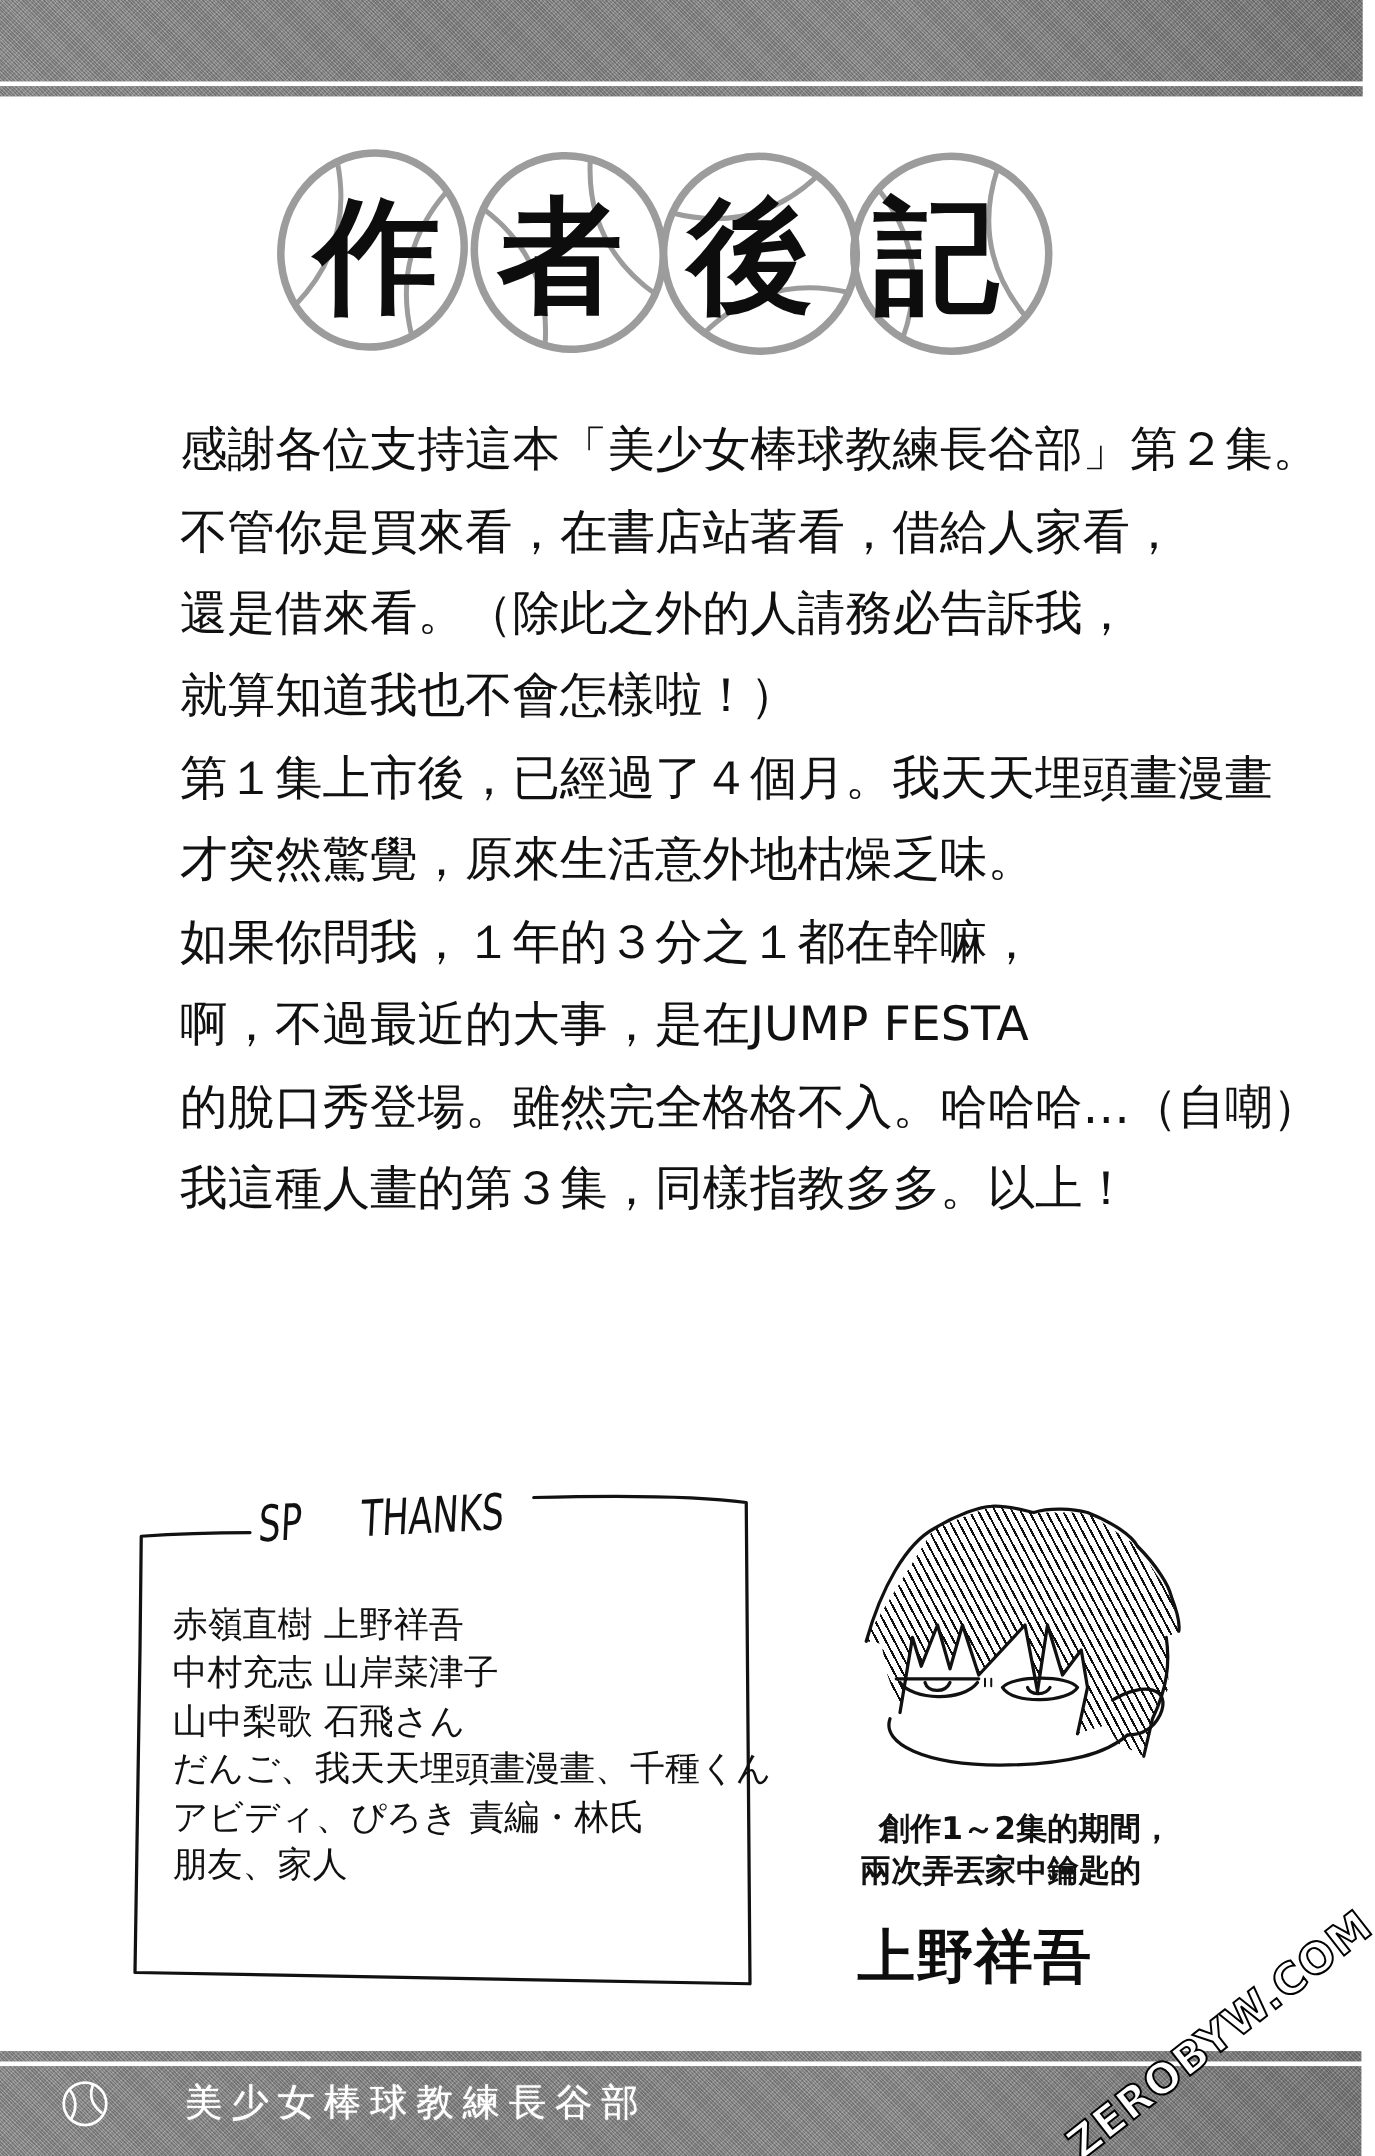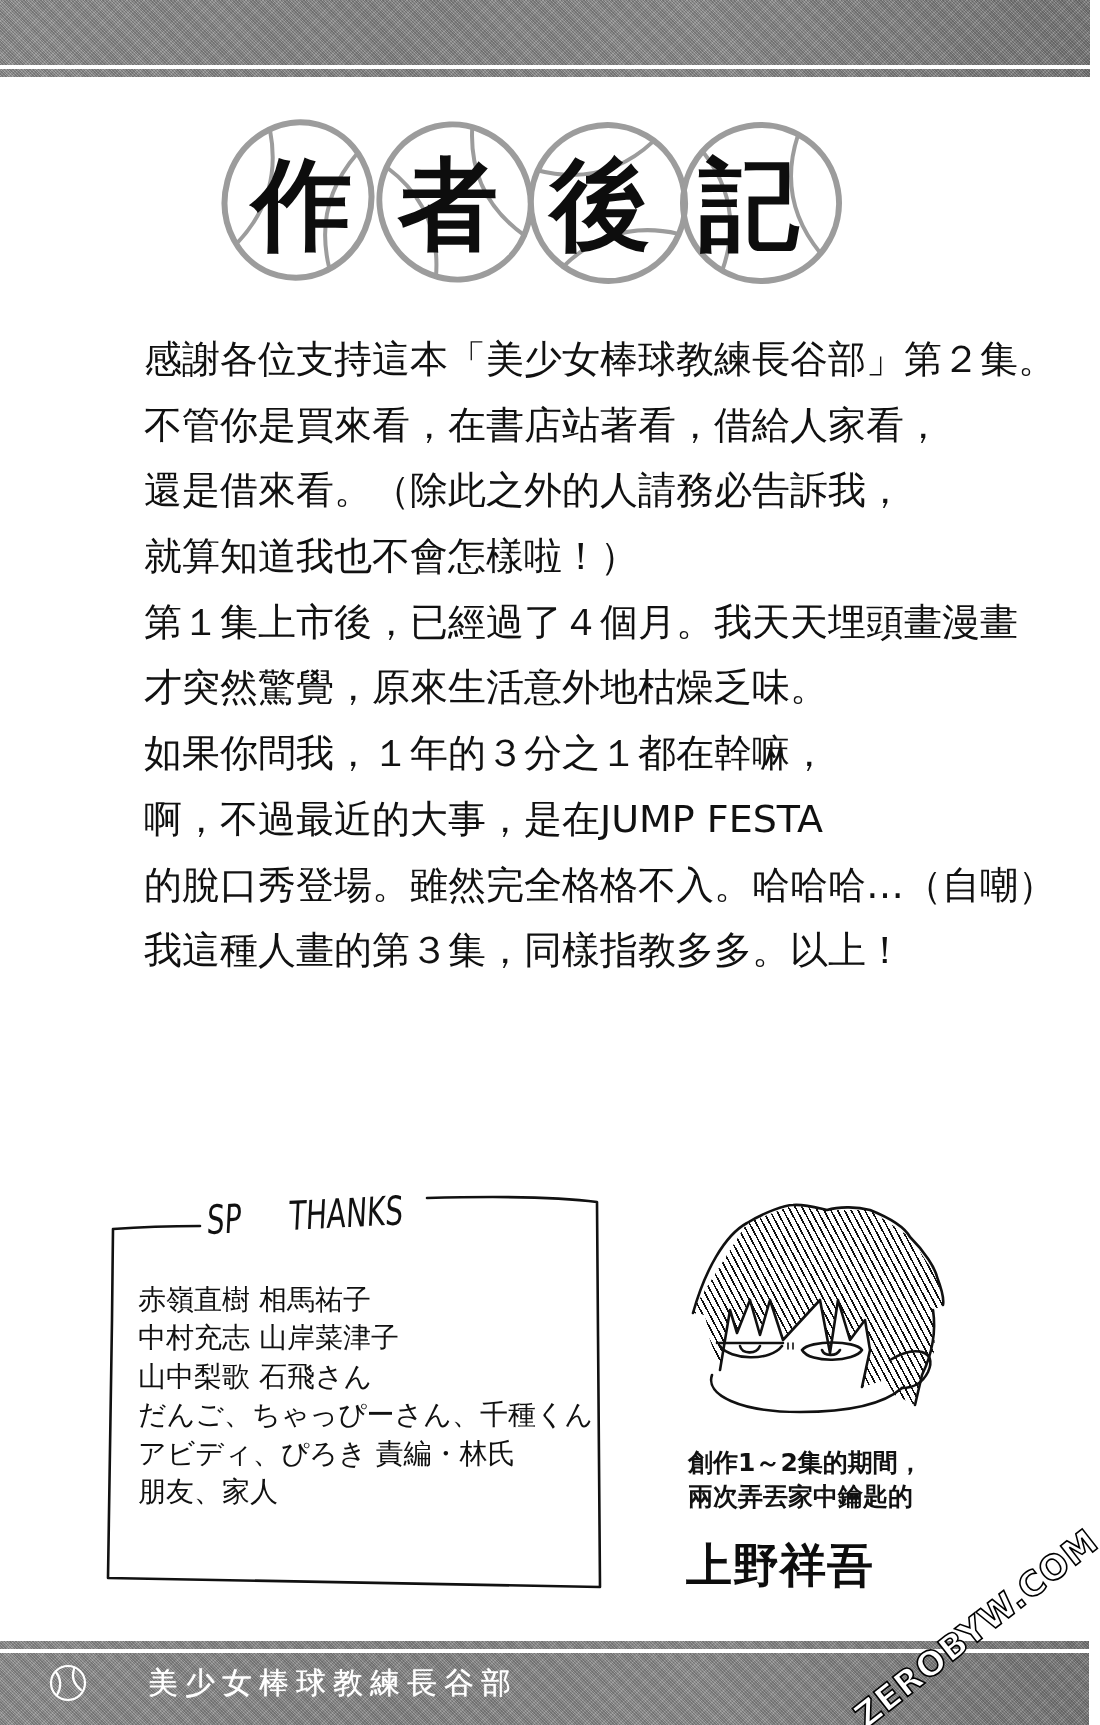--- a/index.html
+++ b/index.html
@@ -116,24 +116,24 @@
   <div class="body-line">我這種人畫的第３集，同樣指教多多。以上！</div>
 </div>
 
 <svg class="abs" style="left:0;top:0;" width="1100" height="1725" viewBox="0 0 1100 1725">
   <g fill="none" stroke="#111" stroke-width="2.6" stroke-linecap="round" stroke-linejoin="round">
     <path d="M200 1226 C170 1226 140 1227 113 1229 L112 1320 C111 1400 110 1480 108 1578 C250 1581 420 1585 600 1587 C599 1470 598 1330 597 1202 C560 1197 500 1196 427 1198"></path>
   </g>
 </svg>
 <div class="thanks-heading">SP THANKS</div>
 <div class="thanks-list">
-  <div class="thanks-line">赤嶺直樹 相馬祐子</div>
+  <div class="thanks-line">赤嶺直樹 上野祥吾</div>
   <div class="thanks-line">中村充志 山岸菜津子</div>
   <div class="thanks-line">山中梨歌 石飛さん</div>
-  <div class="thanks-line">だんご、ちゃっぴーさん、千種くん</div>
+  <div class="thanks-line">だんご、我天天埋頭畫漫畫、千種くん</div>
   <div class="thanks-line">アビディ、ぴろき 責編・林氏</div>
   <div class="thanks-line">朋友、家人</div>
 </div>
 
 <div>
   <div class="hair"></div>
   <svg class="abs" style="left:690px;top:1200px;" width="260" height="220" viewBox="0 0 260 220">
     <g fill="none" stroke="#111" stroke-width="2.6" stroke-linecap="round" stroke-linejoin="round">
 
       <path d="M3 113 C15 70 35 35 57 23 C75 12 95 5 103 5 C115 4 128 8 137 10 C150 6 168 7 180 10 C200 18 215 28 220 37 C235 52 245 68 247 77 C252 90 254 100 253 105"></path>
@@ -148,21 +148,21 @@
       <path d="M50 146 C52 154 66 155 70 146"></path>
 
       <path d="M112 150 C120 140 165 140 172 150 C165 162 120 164 112 150"></path>
       <path d="M132 150 C134 156 146 157 150 150"></path>
       <path d="M98 143 L98 149 M103 143 L103 149" stroke-width="1.6"></path>
     </g>
   </svg>
 </div>
 
 <div>
-  <div class="caption-line" style="top:1448px;">創作1～2集的期間，</div>
+  <div class="caption-line" style="top:1448px;margin-left:15px;">創作1～2集的期間，</div>
   <div class="caption-line" style="top:1482px;text-align:center;">兩次弄丟家中鑰匙的</div>
   <div class="author-name">上野祥吾</div>
 </div>
 
 <div class="abs band band-thin" style="left:0;top:1641px;width:1089px;height:8px;"></div>
 <div class="abs band" style="left:0;top:1653px;width:1089px;height:72px;"></div>
 <svg class="abs" style="left:48px;top:1663px;" width="40" height="40" viewBox="0 0 40 40">
   <g fill="none" stroke="#ffffff" stroke-width="2.2" stroke-linecap="round">
     <circle cx="20" cy="20" r="17"></circle>
     <path d="M8 9 Q16 20 9 32"></path>

